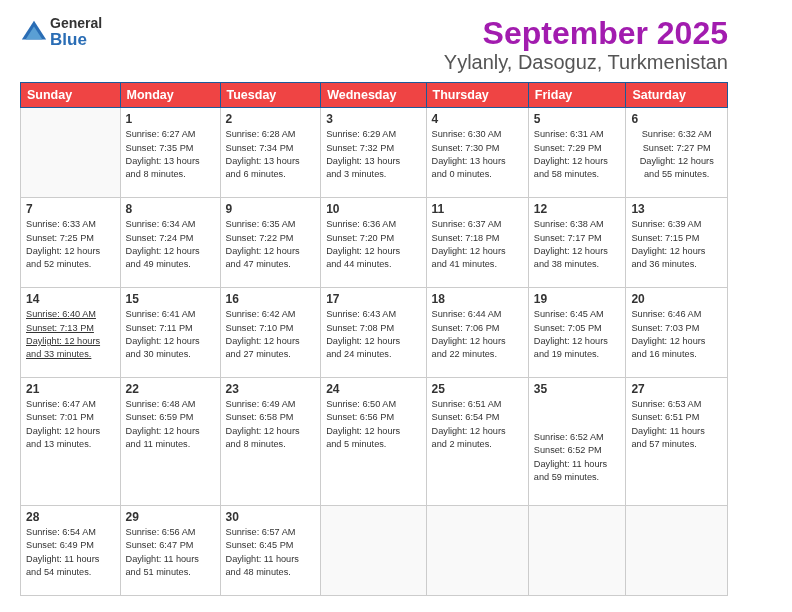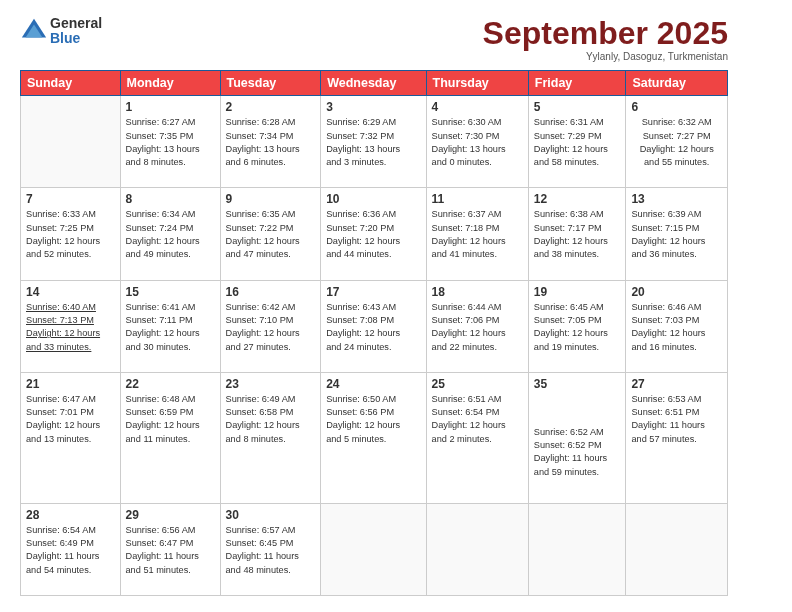--- a/index.html
+++ b/index.html
@@ -32,25 +32,25 @@
       width: 28px;
       height: 28px;
       margin-right: 2px;
     }
     .title-block {
       text-align: right;
     }
     .month-title {
       font-size: 32px;
       font-weight: bold;
-      color: #7f1d1d;
+      color: #a21caf;
       line-height: 1.1;
     }
     .location {
-      font-size: 10px;
+      font-size: 20px;
       color: #555;
     }
     .calendar {
       width: 100%;
       border-collapse: collapse;
       flex: 1;
     }
     .calendar th {
       background-color: #ef4444;
       color: #fff;
@@ -92,21 +92,21 @@
 
 <div class="page">
   <div class="header">
     <div class="logo">
       <svg class="logo-icon" viewBox="0 0 30 30" xmlns="http://www.w3.org/2000/svg">
         <polygon points="15,2 28,22 2,22" fill="#2a6db5"></polygon>
         <polygon points="15,8 24,22 6,22" fill="#5a9fd4"></polygon>
       </svg>
       <div>
         <div style="font-size:14px;font-weight:bold;color:#333;line-height:1.1;">General</div>
-        <div style="font-size:14px;font-weight:bold;color:#2a6db5;line-height:1.1;">Blue</div>
+        <div style="font-size:17px;font-weight:bold;color:#2a6db5;line-height:1.1;">Blue</div>
       </div>
     </div>
     <div class="title-block">
       <div class="month-title">September 2025</div>
       <div class="location">Yylanly, Dasoguz, Turkmenistan</div>
     </div>
   </div>
 
   <table class="calendar">
     <thead>

